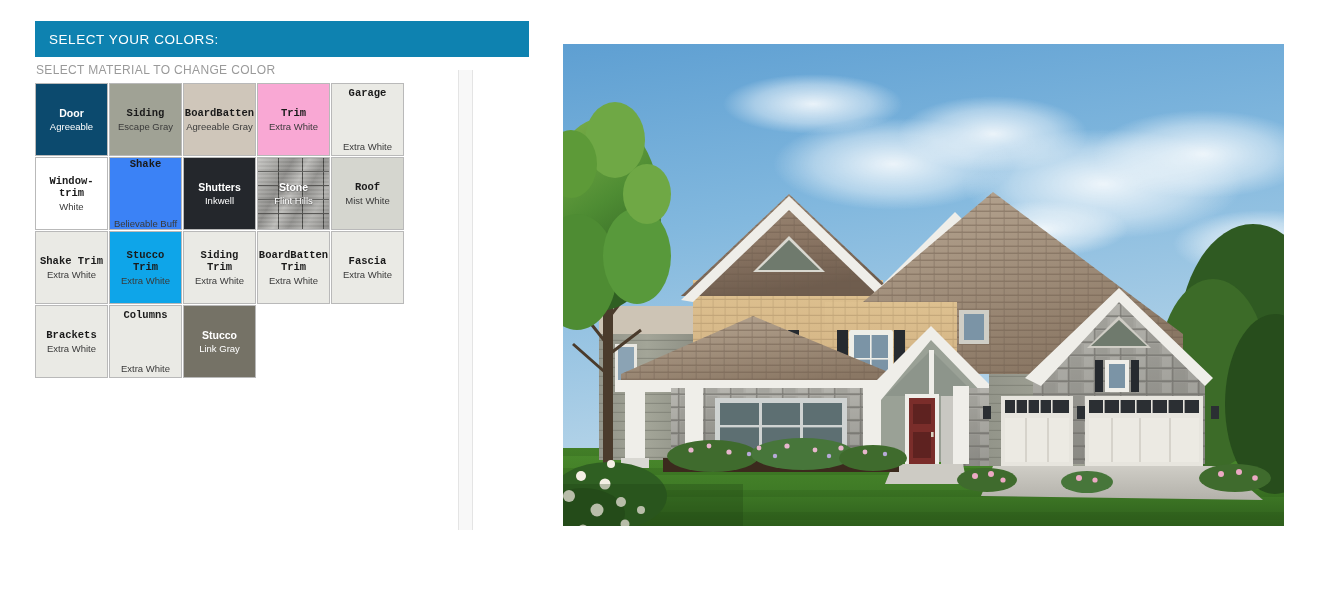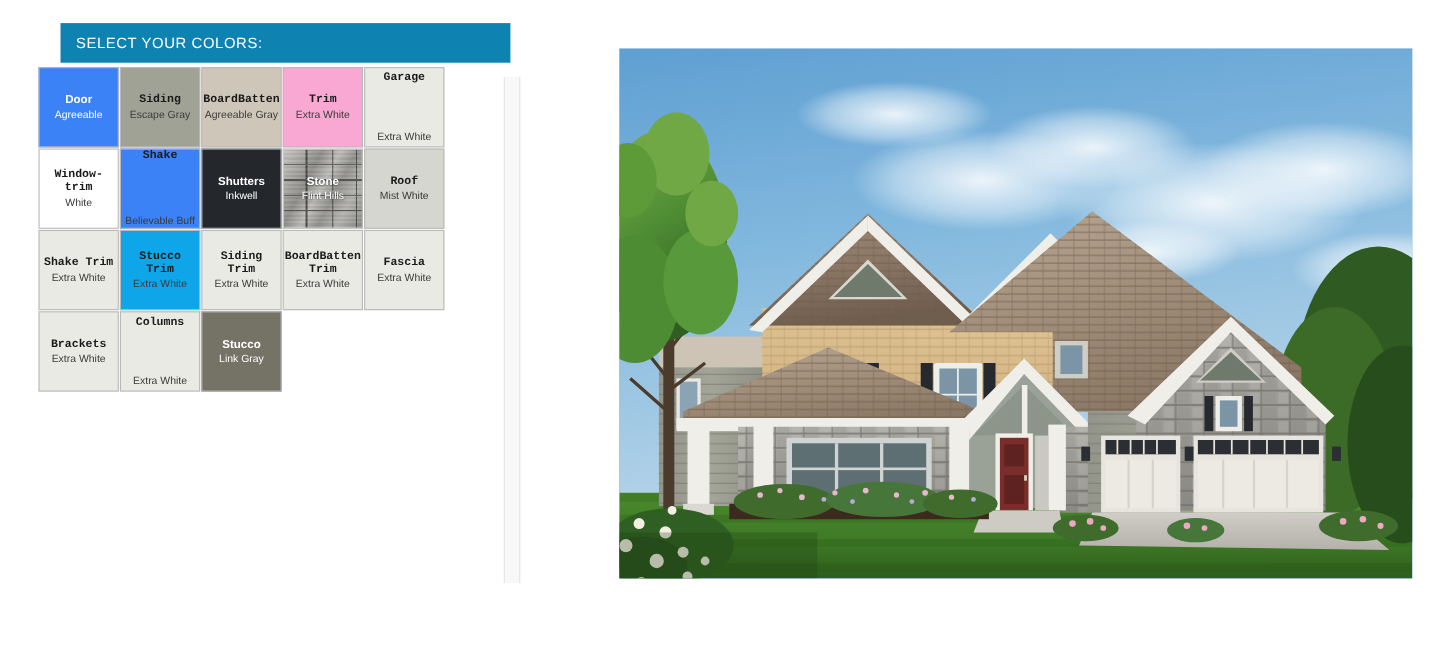--- a/index.html
+++ b/index.html
@@ -9,25 +9,24 @@
     background: #ffffff;
     font-family: "Liberation Sans", sans-serif;
     overflow: hidden;
   }
   #root { position: relative; width: 1323px; height: 600px; }
 
   
   #panel { position: absolute; left: 35px; top: 21px; width: 437px; height: 510px; }
 
   #header-bar {
-    width: 409px; height: 36px;
+    width: 494px; height: 36px;
     background: #0e82b0;
     display: flex; align-items: center;
     padding-left: 14px;
-    margin-left: 20px;
   }
   #header-title {
     color: #ffffff;
     font-size: 13.5px;
     letter-spacing: .55px;
     font-weight: 400;
   }
 
   #subheader {
     margin-top: 6px;
@@ -126,25 +125,26 @@
 <body>
 
 <div id="root">
 
   <div id="panel">
 
     <div id="header-bar" style="background-color: rgb(14, 130, 176);">
       <span id="header-title">SELECT YOUR COLORS:</span>
     </div>
 
+    <div id="subheader">SELECT MATERIAL TO CHANGE COLOR</div>
 
     <div id="swatch-grid">
 
       <div class="swatch-row">
-        <div class="swatch dark" style="background-color: #3b82f6;">
+        <div class="swatch dark" style="background-color: #0c4a6e;">
           <span class="s-name">Door</span>
           <span class="s-color">Agreeable</span>
         </div>
         <div class="swatch light" style="background-color: rgb(160, 162, 149);">
           <span class="s-name">Siding</span>
           <span class="s-color">Escape Gray</span>
         </div>
         <div class="swatch light" style="background-color: rgb(207, 198, 186);">
           <span class="s-name">BoardBatten</span>
           <span class="s-color">Agreeable Gray</span>

